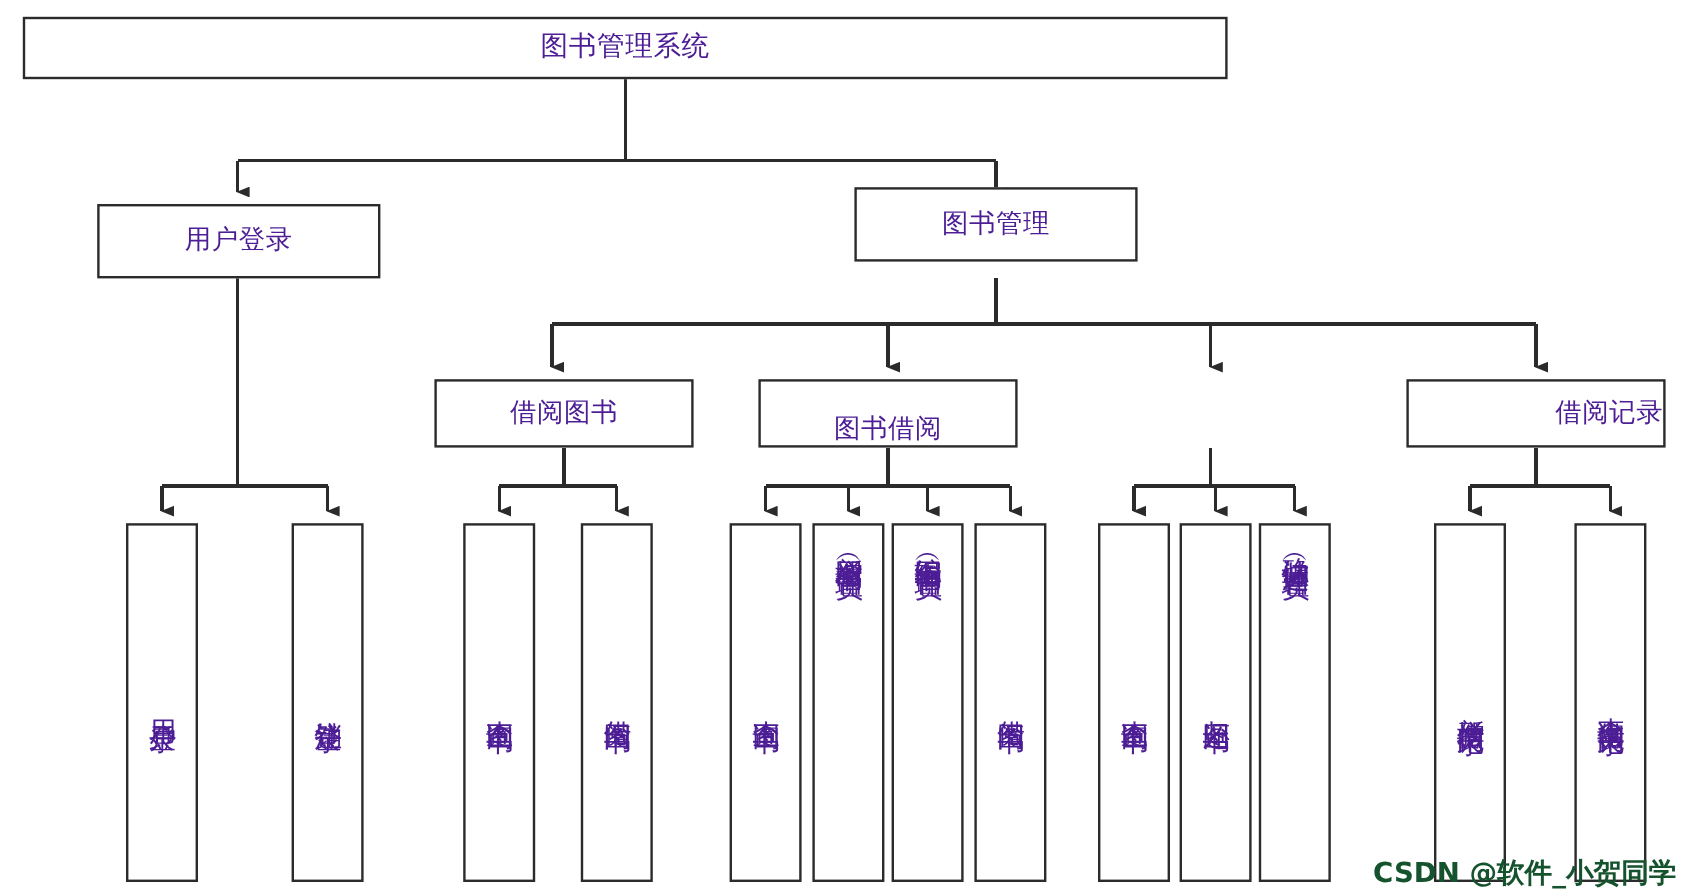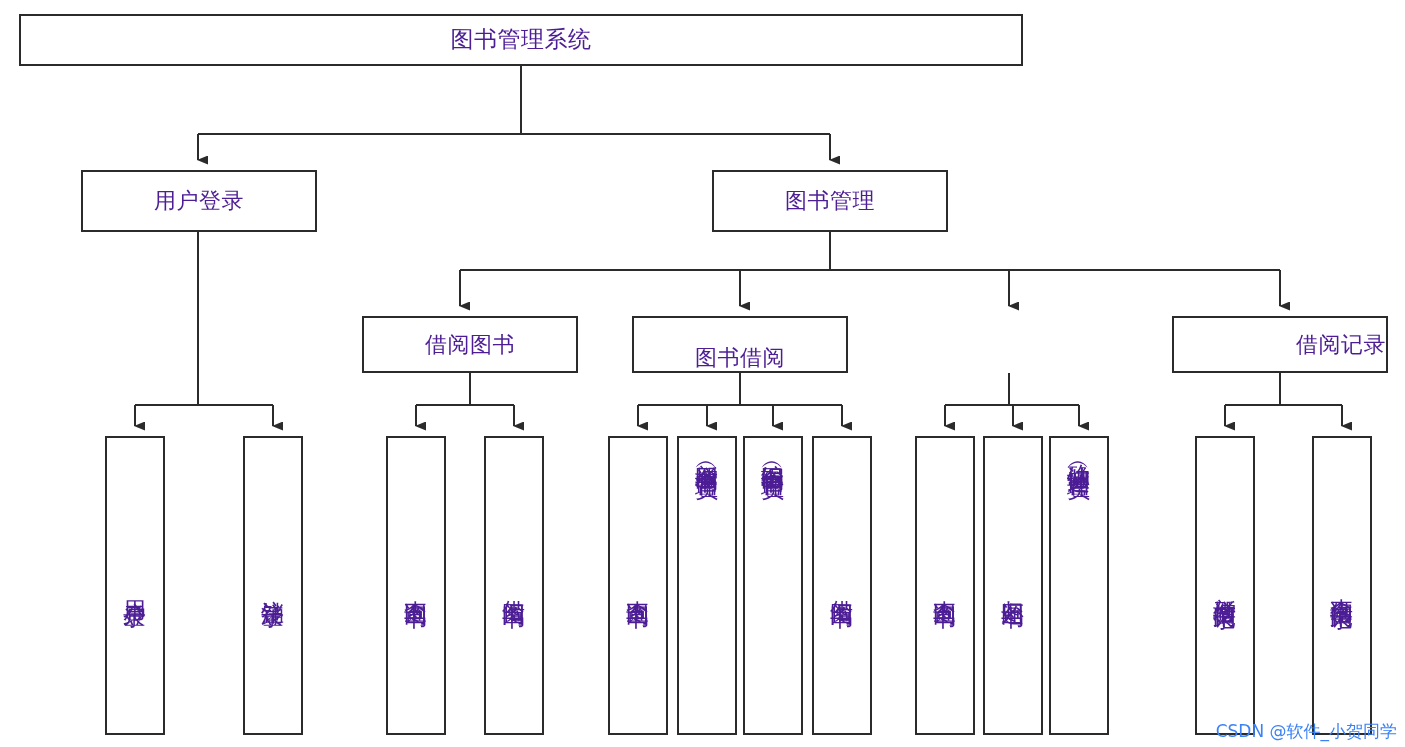--- a/index.html
+++ b/index.html
@@ -44,25 +44,26 @@
     font-size:23px;
     line-height:1.05;
     letter-spacing:2px;
     text-align:start;
   }
 
   #watermark{
     position:absolute;
     right:8px;
     bottom:4px;
-    font-size:17px;
-    color:#3b82f6;
+    font-size:23px;
+    color:#14532d;
     z-index:5;
     white-space:nowrap;
     font-family:"DejaVu Sans","Liberation Sans",sans-serif;
+    font-weight:bold;
   }
 </style>
 </head>
 <body>
 
 <div id="canvas">
 
   <svg id="edges" viewBox="0 0 1405 747" xmlns="http://www.w3.org/2000/svg">
     <defs>
       <marker id="arrow" markerWidth="9" markerHeight="11" refX="4.5" refY="10" orient="auto" markerUnits="userSpaceOnUse">
@@ -113,21 +114,21 @@
     </g>
   </svg>
 
   <div class="node h-node root" style="left:19px;top:14px;width:1004px;height:52px;">
     <span class="lbl">图书管理系统</span>
   </div>
 
   <div class="node h-node" style="left:81px;top:170px;width:236px;height:62px;">
     <span class="lbl">用户登录</span>
   </div>
-  <div class="node h-node" style="left:712px;top:170px;width:236px;height:62px;">
+  <div class="node h-node" style="left:712px;top:156px;width:236px;height:62px;">
     <span class="lbl">图书管理</span>
   </div>
 
   <div class="node h-node" style="left:362px;top:316px;width:216px;height:57px;">
     <span class="lbl">借阅图书</span>
   </div>
   <div class="node h-node" style="left:632px;top:316px;width:216px;height:57px;align-items:flex-end;">
     <span class="lbl">图书借阅</span>
   </div>
   <div class="node h-node" style="left:1172px;top:316px;width:216px;height:57px;justify-content:flex-end;">

